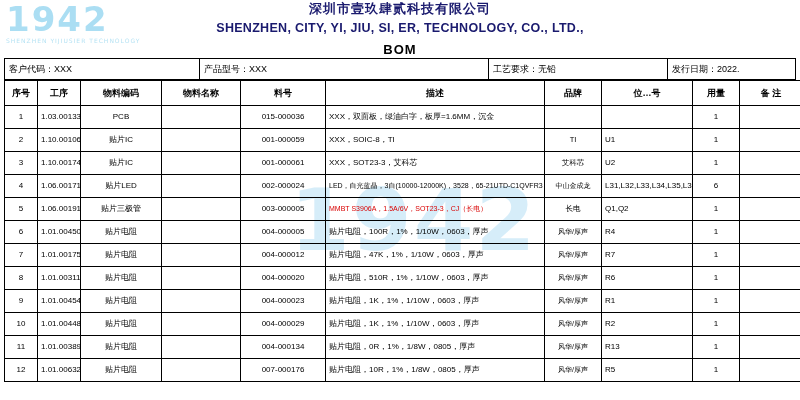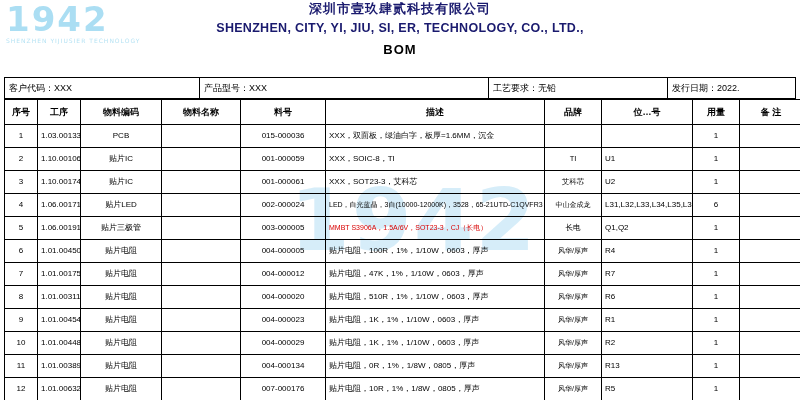--- a/index.html
+++ b/index.html
@@ -73,21 +73,21 @@
     color: #1a1a6e;
     margin-top: 3px;
     letter-spacing: .3px;
   }
   .bom-title {
     text-align: center;
     font-size: 13px;
     font-weight: 700;
     color: #000;
     margin-top: 7px;
-    margin-bottom: 20px;
+    margin-bottom: 1px;
     letter-spacing: 1px;
   }
 
   
   table.meta {
     width: 100%;
     border-collapse: collapse;
     table-layout: fixed;
     font-size: 9px;
     color: #000;

